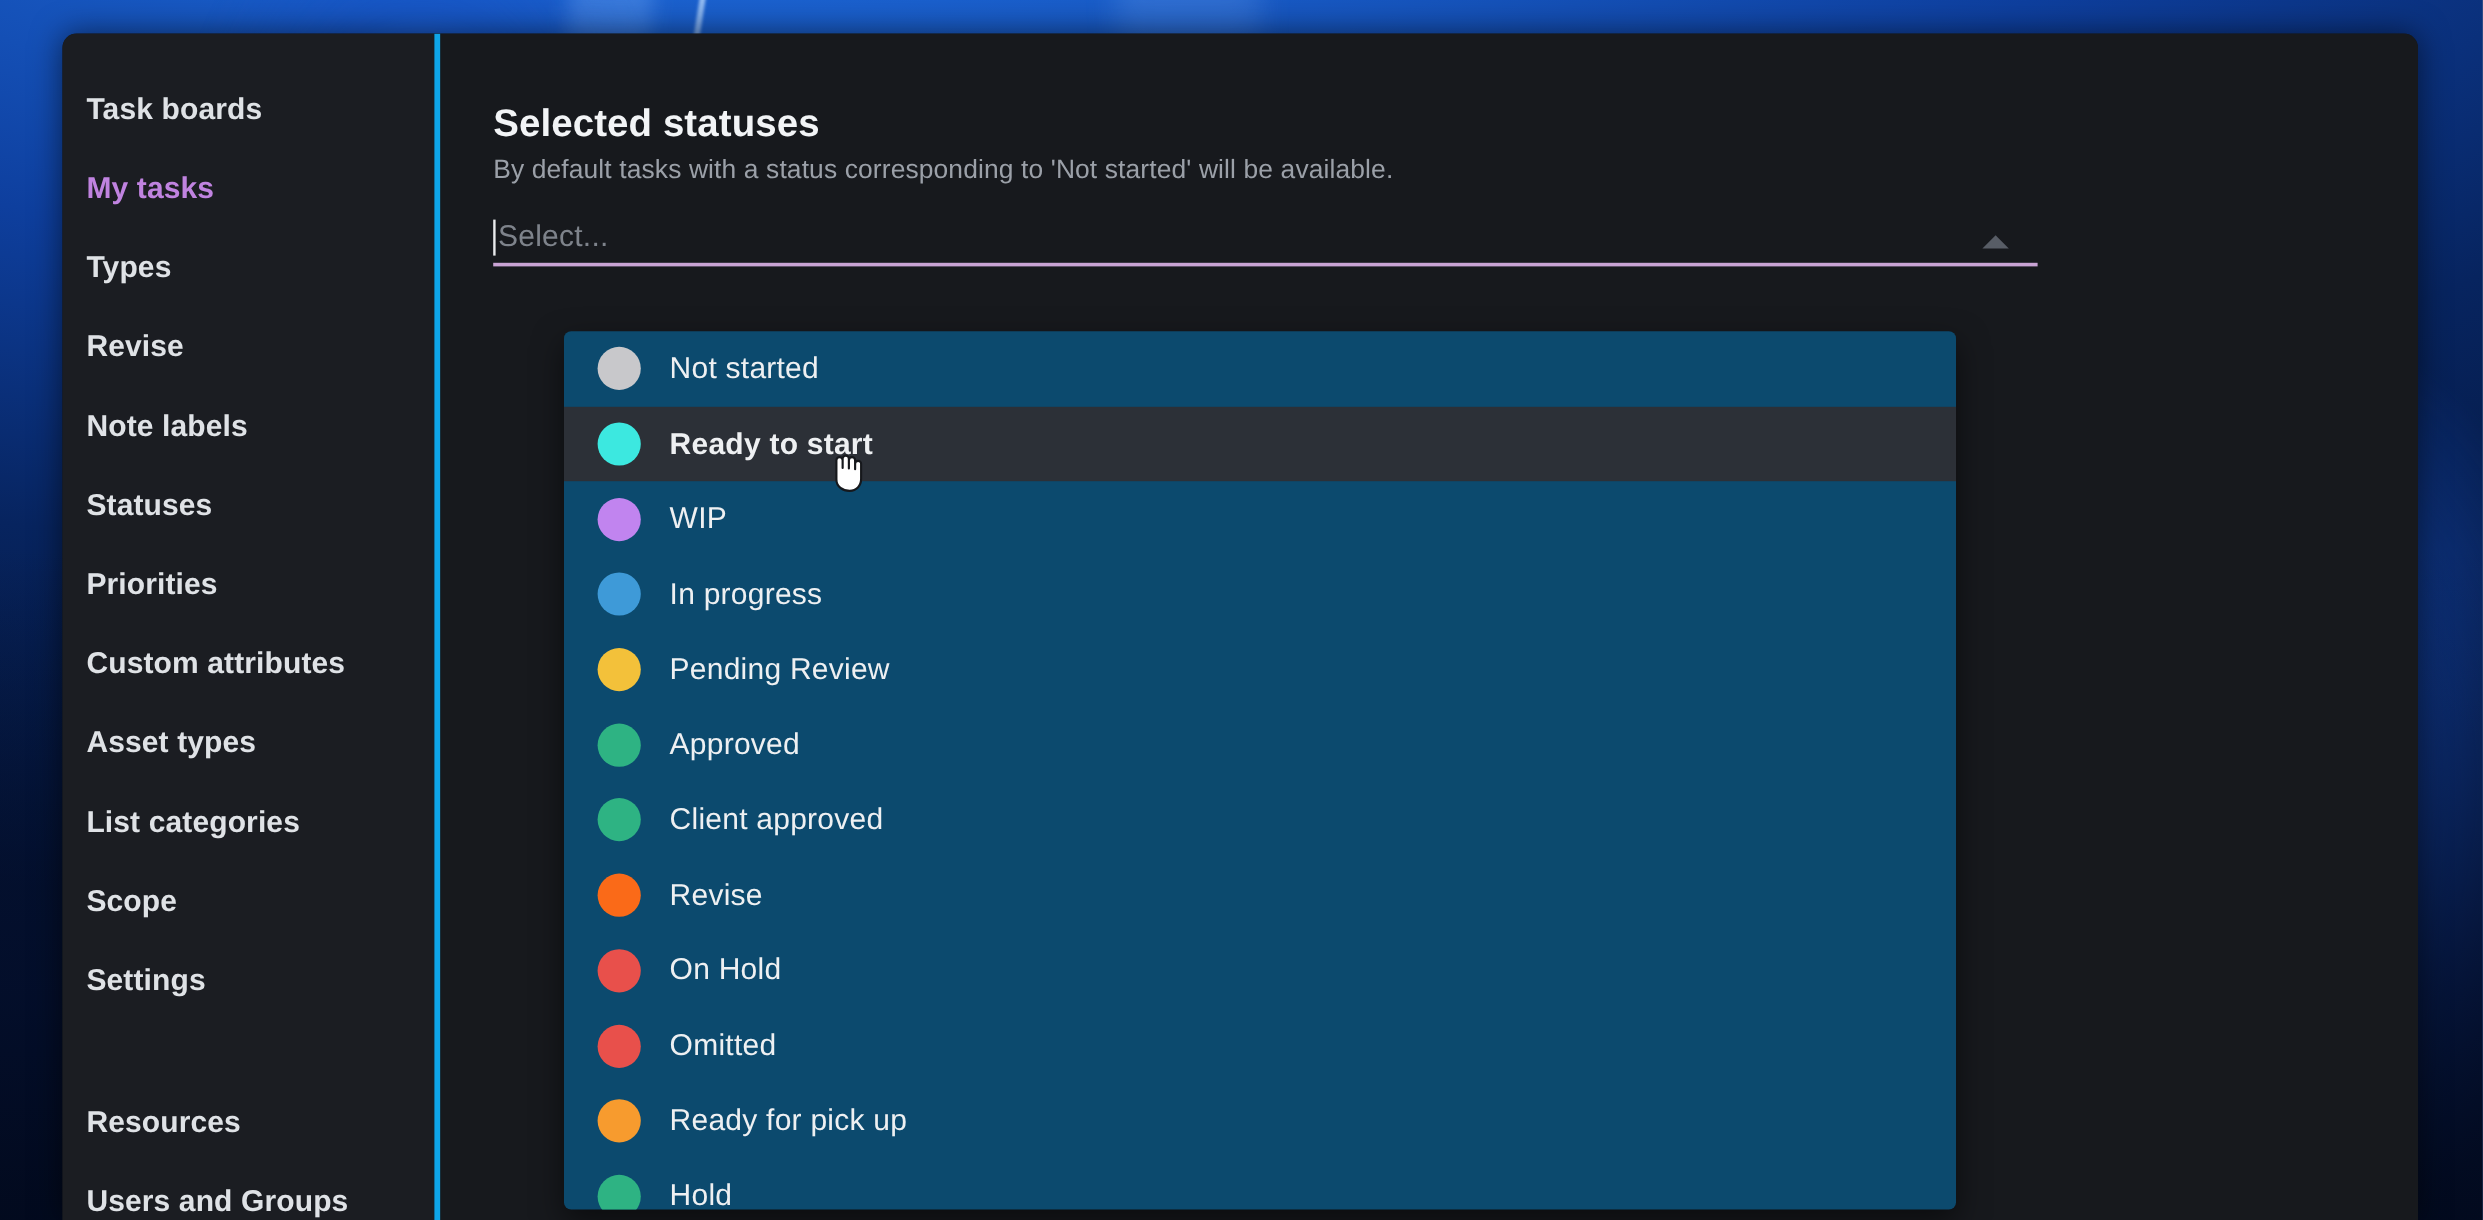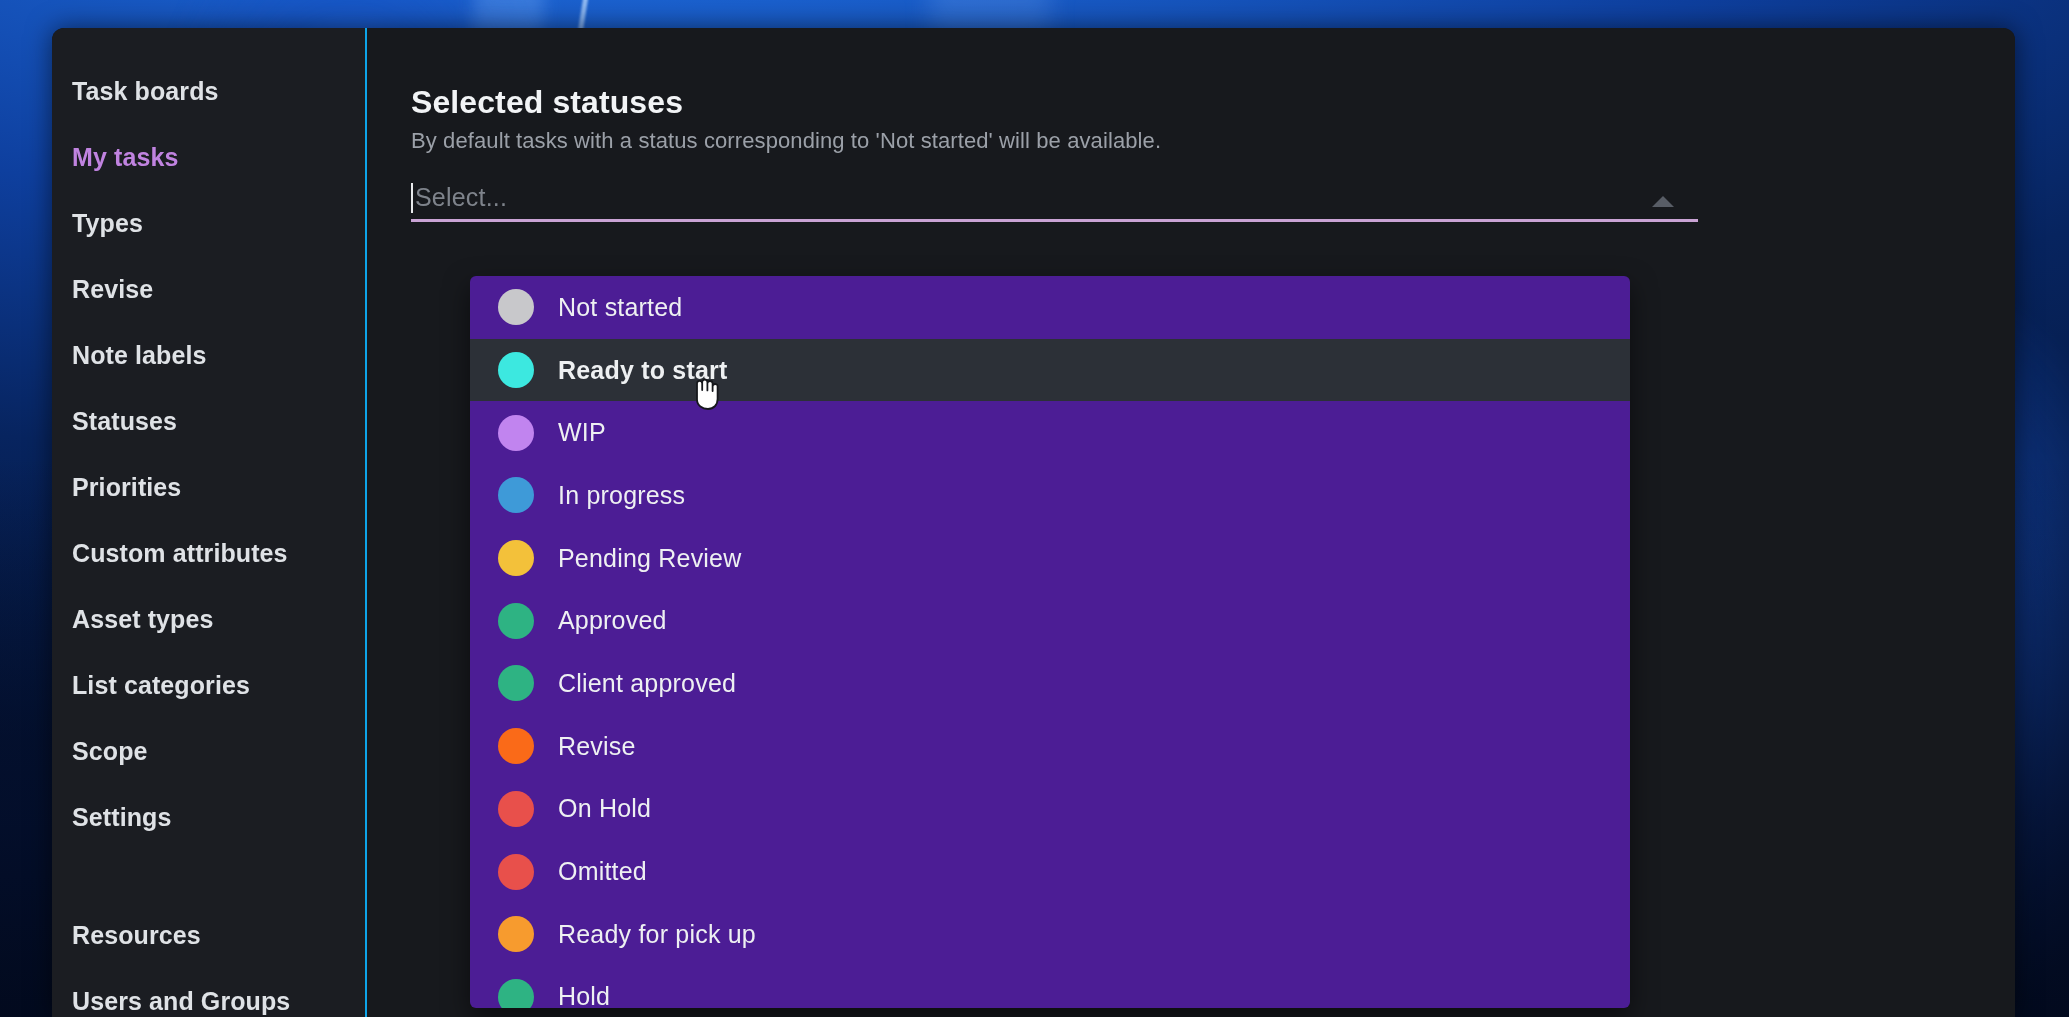--- a/index.html
+++ b/index.html
@@ -66,21 +66,21 @@
     overflow: hidden;
     box-shadow: 0 0 26px rgba(0,0,0,.55);
     display: flex;
   }
 
   
   #sidebar {
     width: 315px;
     flex: 0 0 315px;
     background: #1b1d22;
-    border-right: 2px solid #0ea5e9;
+    border-right: 5px solid #0ea5e9;
     padding-top: 30px;
     position: relative;
   }
   .nav-item {
     height: 66px;
     display: flex;
     align-items: center;
     padding-left: 20px;
     font-size: 25px;
     font-weight: 700;
@@ -143,21 +143,21 @@
     cursor: pointer;
   }
 
   
   #dropdown {
     position: absolute;
     left: 418px;
     top: 248px;
     width: 1160px;
     height: 732px;
-    background: #4c1d95;
+    background: #0c4a6e;
     border-radius: 6px;
     overflow: hidden;
     box-shadow: 0 10px 26px rgba(0,0,0,.5);
   }
   .option {
     height: 62.7px;
     display: flex;
     align-items: center;
     padding-left: 28px;
     cursor: pointer;

